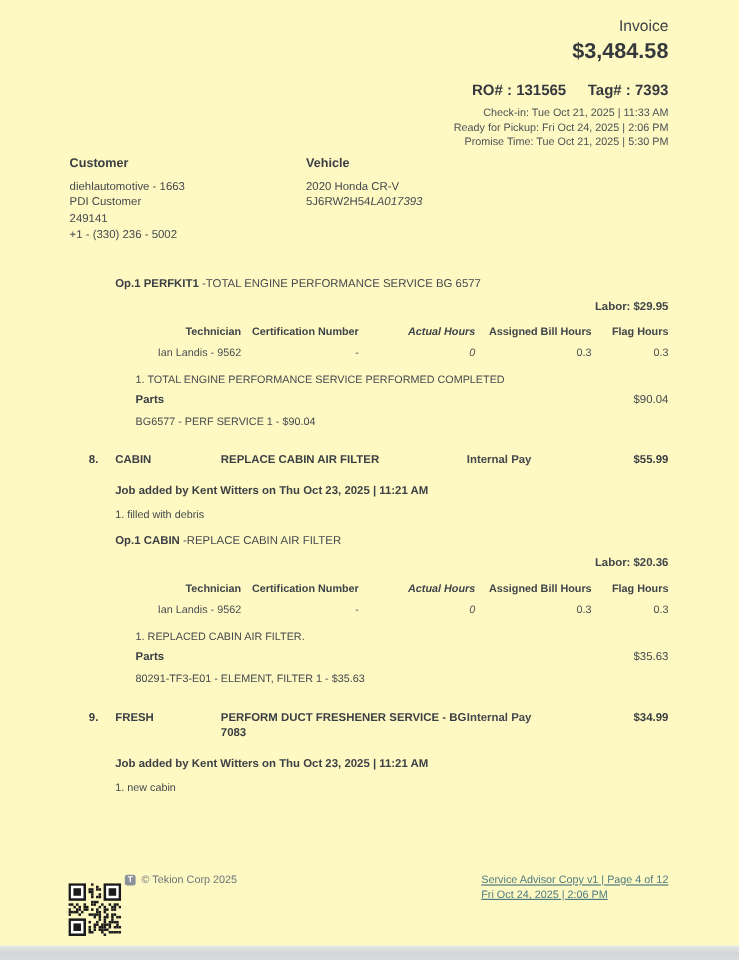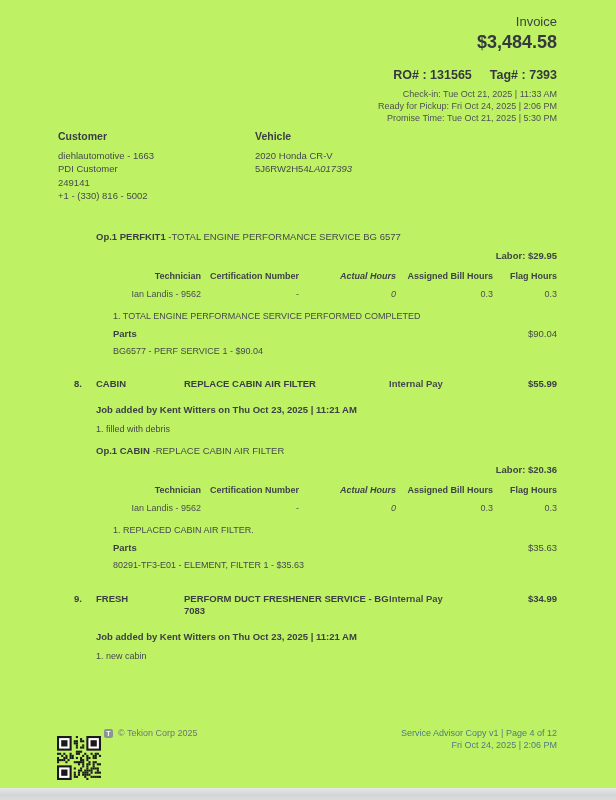--- a/index.html
+++ b/index.html
@@ -1,20 +1,20 @@
 <!DOCTYPE html>
 <html><head>
 <meta charset="utf-8">
 <style>
   html,body { margin:0; padding:0; background:#e9eaeb; }
   .page {
     position:relative;
     width:616px; height:800px;
     margin:0 auto;
-    background:#bef264;
+    background:#fef9c3;
     font-family:"Liberation Sans", sans-serif;
     color:#45494d;
     overflow:hidden;
   }
 
   
   .header-block { position:absolute; top:14px; right:59px; text-align:right; }
   .invoice-label { font-size:13px; color:#3d4246; }
   .invoice-total { font-size:18px; font-weight:700; color:#35393d; margin-top:3px; }
   .ro-line { font-size:12.5px; font-weight:700; color:#35393d; margin-top:15px; }
@@ -62,21 +62,21 @@
   .job9 .job-header { margin-top:23px; }
 
   
   .qr { position:absolute; left:57px; top:736px; width:44px; height:44px; }
   .tekion-line { position:absolute; left:104px; top:728px; display:flex; align-items:center; font-size:9px; color:#6d7479; }
   .tekion-icon {
     display:inline-flex; width:9px; height:9px; margin-right:5px;
     background:#8b9298; border-radius:2px; color:#ffffff;
     font-size:7px; font-weight:700; align-items:center; justify-content:center;
   }
-  .footer-right { position:absolute; right:59px; top:727px; text-align:right; font-size:9px; line-height:12px; color:#4e7b80; }
+  .footer-right { position:absolute; right:59px; top:727px; text-align:left; font-size:9px; line-height:12px; color:#4e7b80;text-decoration:underline; }
 
   .scan-band { position:absolute; left:0; right:0; bottom:0; height:12px;
     background:linear-gradient(180deg,#e6e7e8 0%,#d4d5d7 55%,#dbdcde 100%); }
 </style>
 </head>
 <body>
 
 <div class="page">
 
   <div class="header-block">
@@ -89,21 +89,21 @@
     <div class="date-line">Ready for Pickup: Fri Oct 24, 2025 | 2:06 PM</div>
     <div class="date-line">Promise Time: Tue Oct 21, 2025 | 5:30 PM</div>
   </div>
 
   <div class="parties">
     <div class="party-col c1">
       <div class="party-label">Customer</div>
       <div>diehlautomotive - 1663</div>
       <div>PDI Customer</div>
       <div>249141</div>
-      <div>+1 - (330) 816 - 5002</div>
+      <div>+1 - (330) 236 - 5002</div>
     </div>
     <div class="party-col c2">
       <div class="party-label">Vehicle</div>
       <div>2020 Honda CR-V</div>
       <div><span>5J6RW2H54</span><span class="vin-italic">LA017393</span></div>
     </div>
   </div>
 
   <div class="main">
 

